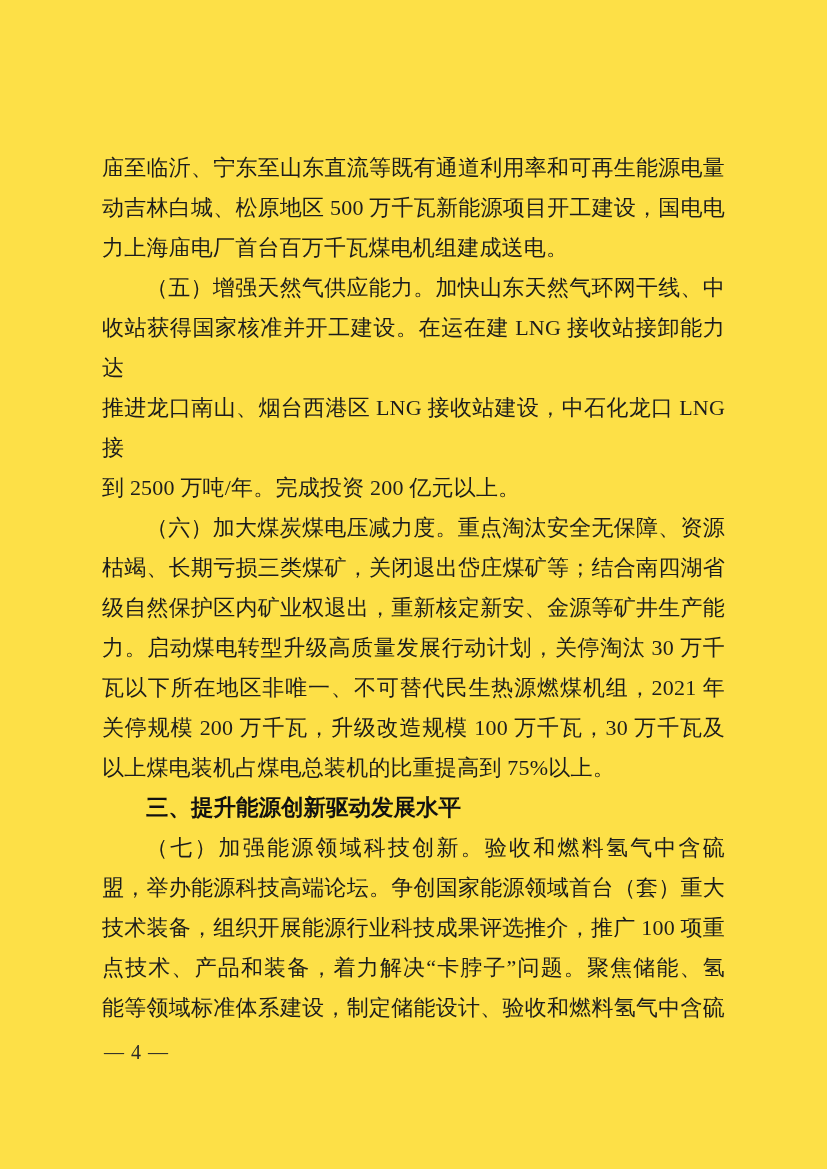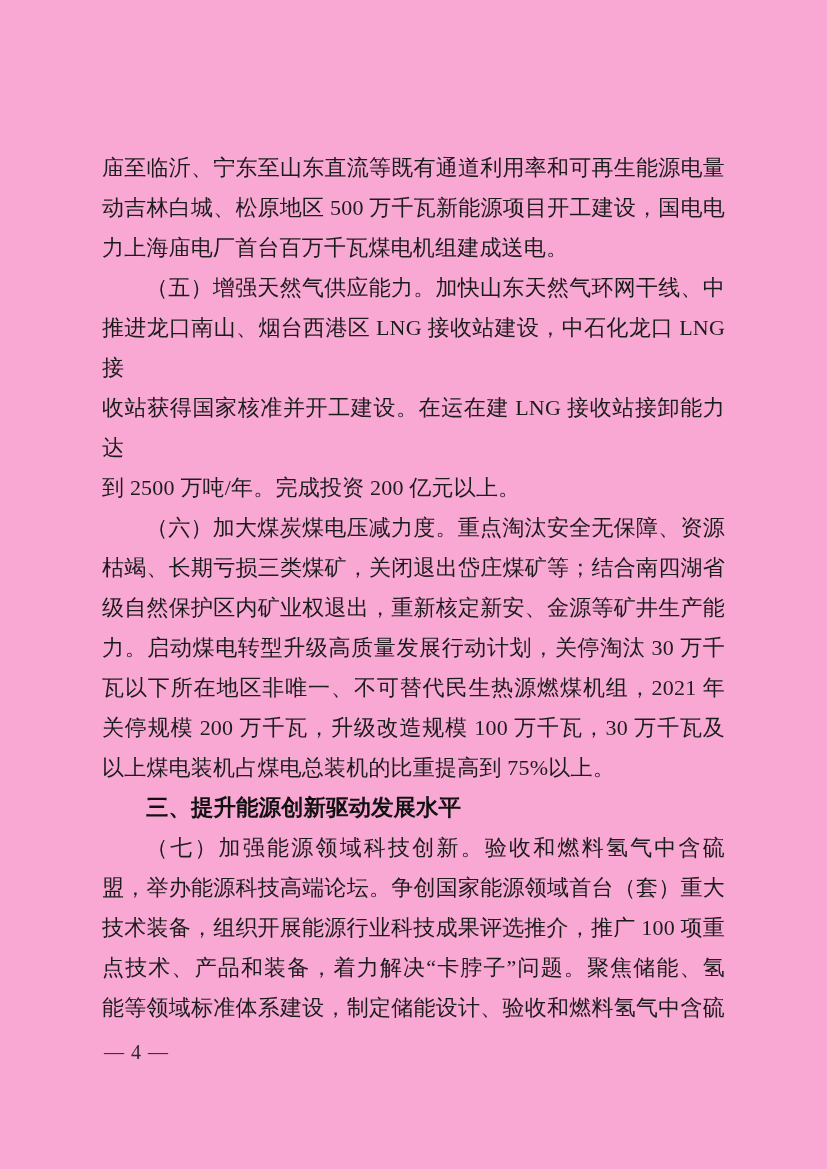--- a/index.html
+++ b/index.html
@@ -4,21 +4,21 @@
 <style>
   html, body {
     margin: 0;
     padding: 0;
     background: #ffffff;
   }
   .page {
     position: relative;
     width: 827px;
     height: 1169px;
-    background: #f9a8d4;
+    background: #fde047;
     color: #1c1c1c;
     font-family: "Liberation Serif", "DejaVu Serif", serif;
     overflow: hidden;
   }
   .text-block {
     position: absolute;
     left: 102px;
     top: 148px;
     width: 623px;
   }
@@ -66,22 +66,22 @@
   <div class="text-block">
 
     <div>
       <div class="line">庙至临沂、宁东至山东直流等既有通道利用率和可再生能源电量</div>
       <div class="line">动吉林白城、松原地区 500 万千瓦新能源项目开工建设，国电电</div>
       <div class="line para-end">力上海庙电厂首台百万千瓦煤电机组建成送电。</div>
     </div>
 
     <div>
       <div class="line indent">（五）增强天然气供应能力。加快山东天然气环网干线、中</div>
+      <div class="line">收站获得国家核准并开工建设。在运在建 LNG 接收站接卸能力达</div>
       <div class="line">推进龙口南山、烟台西港区 LNG 接收站建设，中石化龙口 LNG 接</div>
-      <div class="line">收站获得国家核准并开工建设。在运在建 LNG 接收站接卸能力达</div>
       <div class="line para-end">到 2500 万吨/年。完成投资 200 亿元以上。</div>
     </div>
 
     <div>
       <div class="line indent">（六）加大煤炭煤电压减力度。重点淘汰安全无保障、资源</div>
       <div class="line">枯竭、长期亏损三类煤矿，关闭退出岱庄煤矿等；结合南四湖省</div>
       <div class="line">级自然保护区内矿业权退出，重新核定新安、金源等矿井生产能</div>
       <div class="line">力。启动煤电转型升级高质量发展行动计划，关停淘汰 30 万千</div>
       <div class="line">瓦以下所在地区非唯一、不可替代民生热源燃煤机组，2021 年</div>
       <div class="line">关停规模 200 万千瓦，升级改造规模 100 万千瓦，30 万千瓦及</div>

